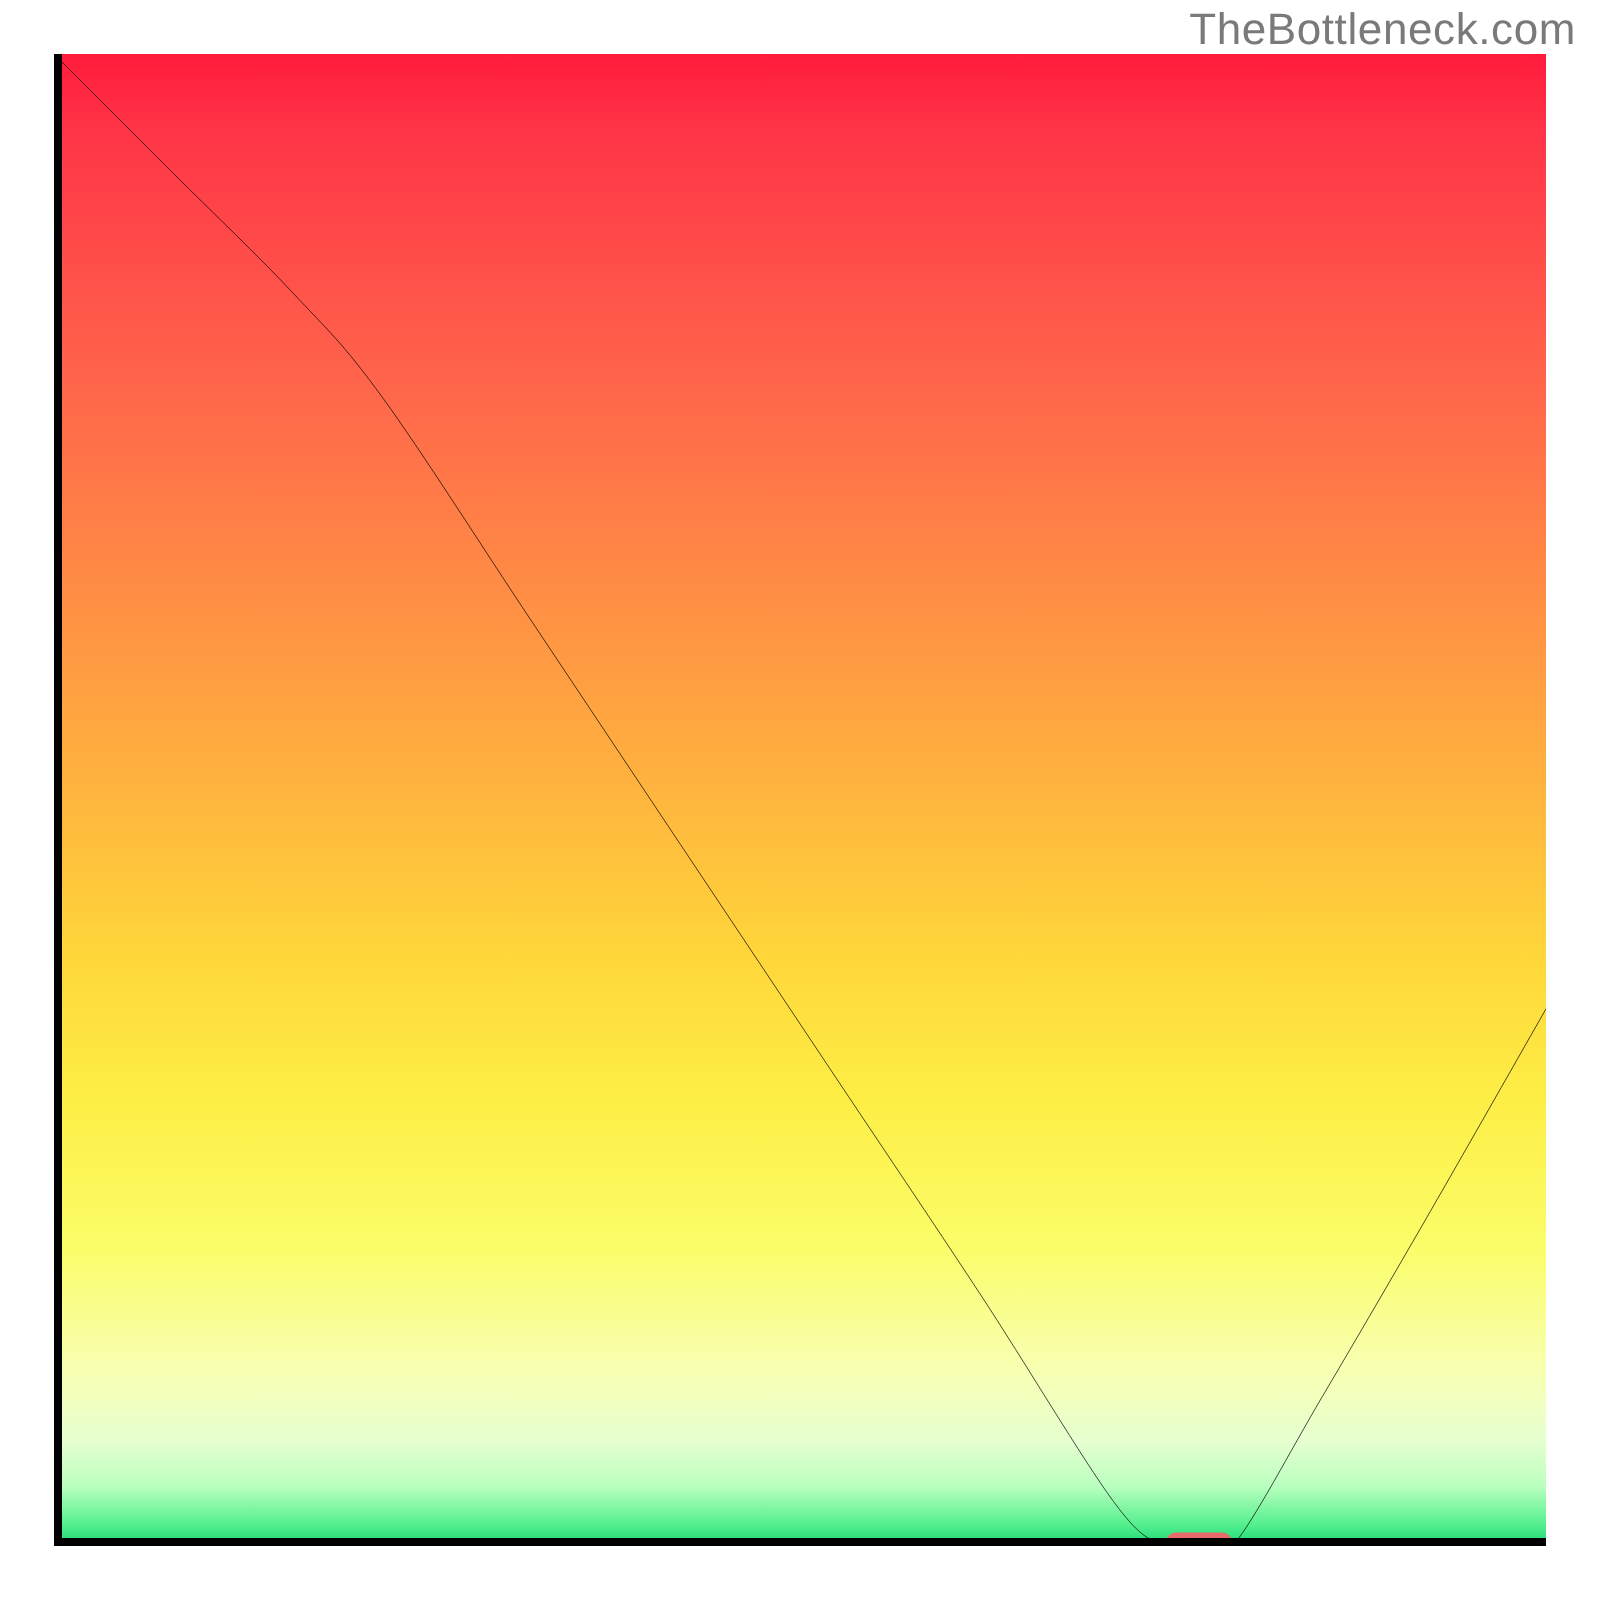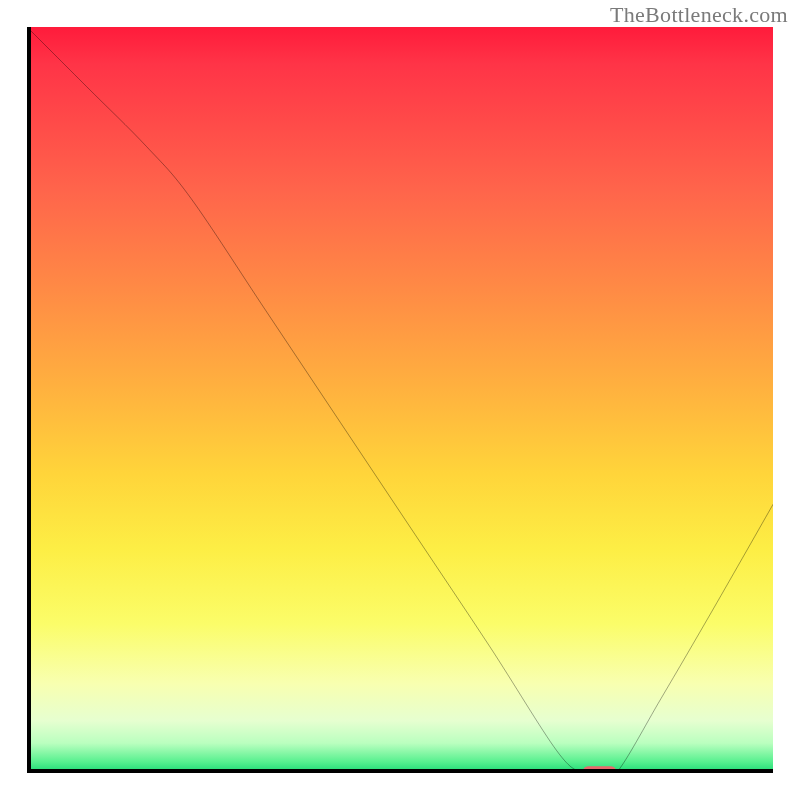--- a/index.html
+++ b/index.html
@@ -17,21 +17,20 @@
     height: 800px;
   }
   .watermark {
     position: absolute;
     top: 2px;
     right: 12px;
     color: #7a7a7a;
     font-size: 22px;
     letter-spacing: 0.3px;
     font-weight: 500;
-    font-family: Liberation Serif, serif;
   }
   .plot-area {
     position: absolute;
     left: 27px;
     top: 27px;
     width: 746px;
     height: 746px;
     background:
       linear-gradient(to bottom,
         #ff1b3b 0%,

